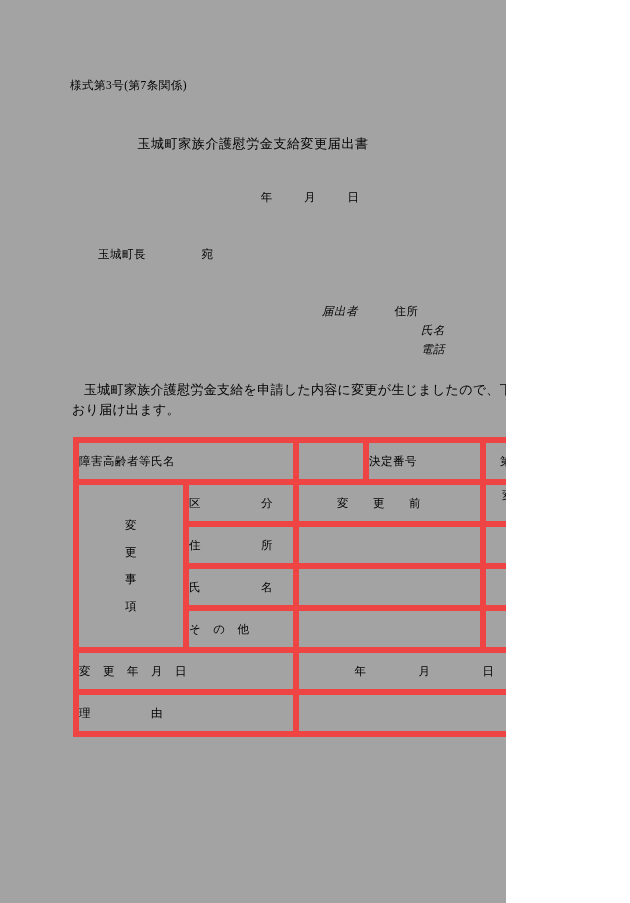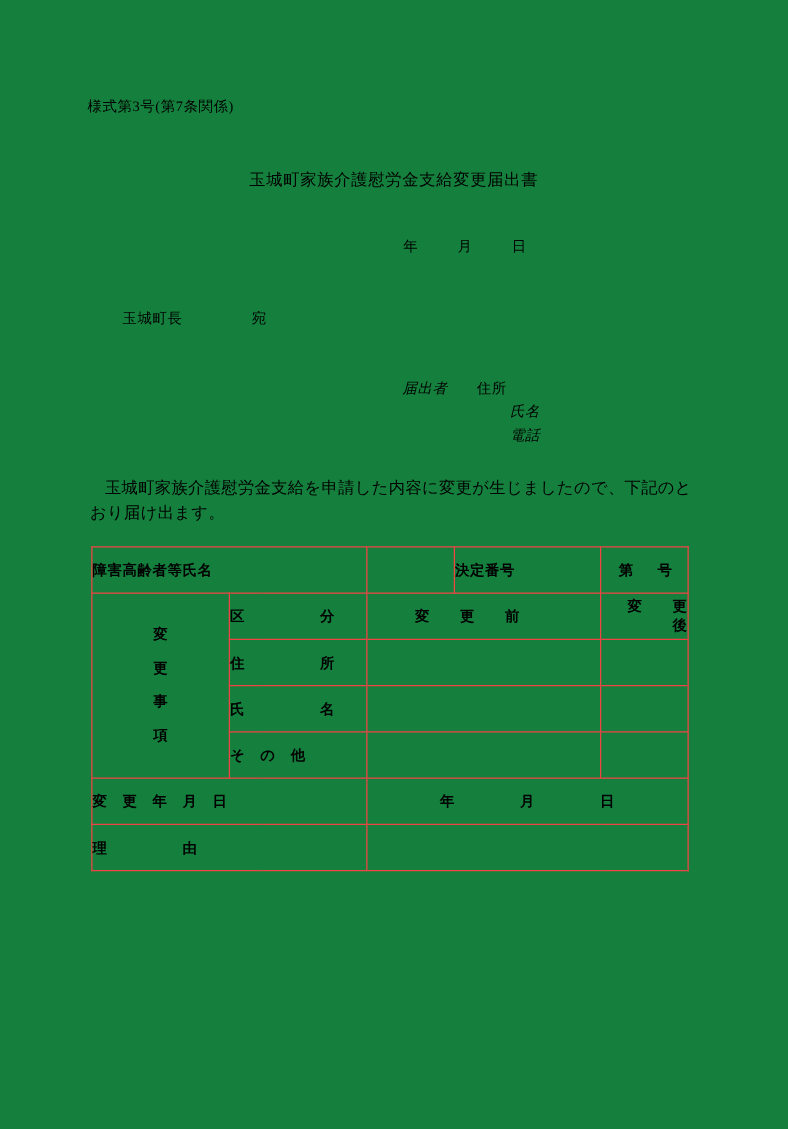--- a/index.html
+++ b/index.html
@@ -6,23 +6,23 @@
     margin: 0;
     padding: 0;
     background: #ffffff;
   }
   body {
     font-family: "Liberation Serif", "DejaVu Serif", serif;
     color: #000000;
   }
   .page {
     position: relative;
-    width: 630px;
+    width: 506px;
     height: 903px;
-    background: #15803d;
+    background: #a3a3a3;
     box-sizing: border-box;
     overflow: hidden;
   }
   .form-number {
     position: absolute;
     left: 70px;
     top: 78px;
     font-size: 11.5px;
     letter-spacing: 0.5px;
   }
@@ -58,21 +58,21 @@
   .addressee .suffix { margin-left: 52px; }
   .submitter {
     position: absolute;
     left: 322px;
     top: 302px;
     font-size: 11.5px;
     line-height: 19px;
     letter-spacing: 0.5px;
   }
   .submitter .lbl { display: inline-block; font-style: italic; }
-  .submitter .field { display: inline-block; margin-left: 20px; }
+  .submitter .field { display: inline-block; margin-left: 33px; }
   .submitter .row-indent { padding-left: 66px; font-style: italic; }
   .body-text {
     position: absolute;
     left: 72px;
     top: 380px;
     width: 486px;
     font-size: 13px;
     line-height: 20px;
     letter-spacing: 0.3px;
   }
@@ -81,26 +81,25 @@
   table.form {
     position: absolute;
     left: 73px;
     top: 437px;
     width: 477px;
     border-collapse: collapse;
     table-layout: fixed;
     font-size: 11.5px;
   }
   table.form td {
-    border: 1px solid #ef4444;
+    border: 6px solid #ef4444;
     padding: 0;
     height: 36px;
     vertical-align: middle;
     letter-spacing: 0.5px;
-    font-weight: bold;
   }
   .cell-pad { padding: 0 8px; }
   .spread-narrow {
     display: flex;
     justify-content: space-between;
     padding: 0 12px 0 14px;
   }
   .center { text-align: right; }
   .vert-label {
     width: 26px;

